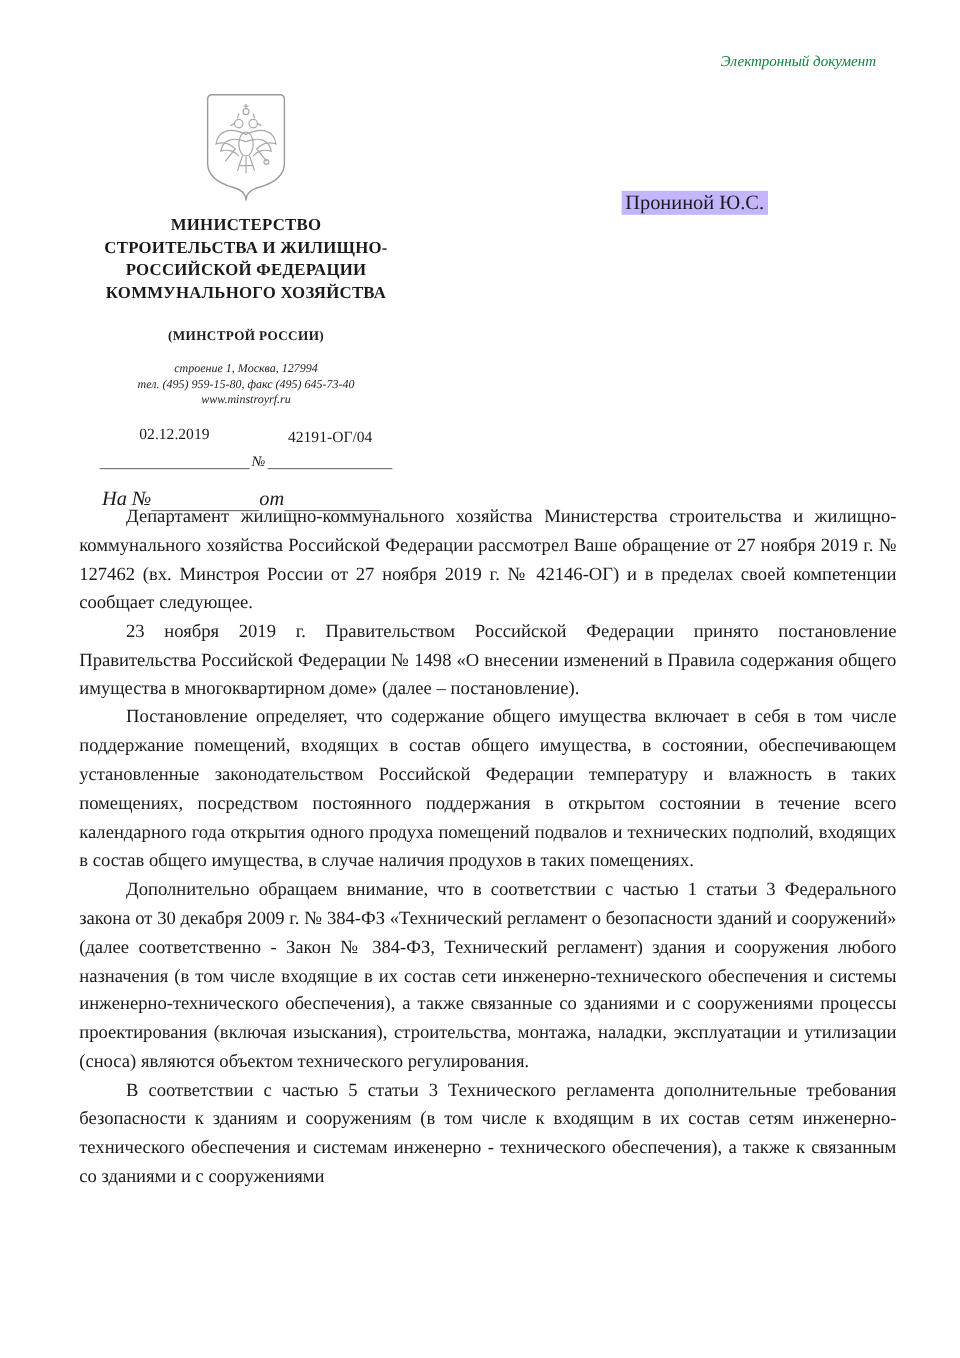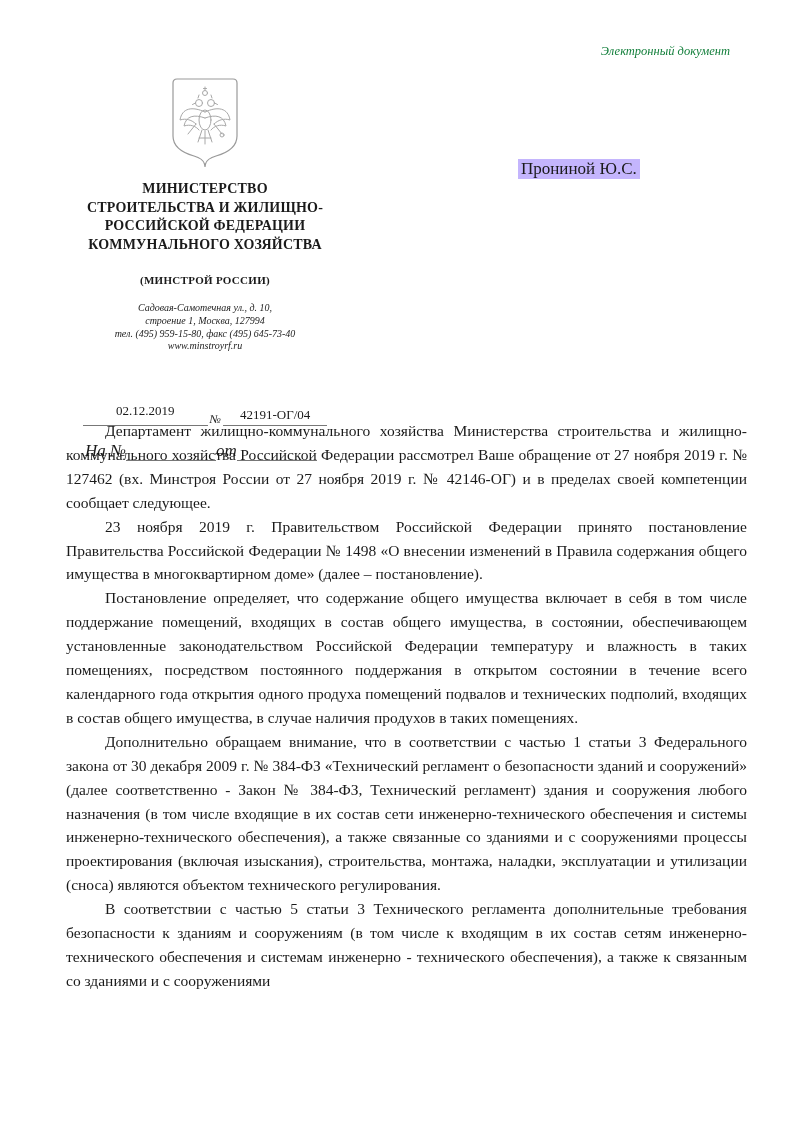--- a/index.html
+++ b/index.html
@@ -58,22 +58,22 @@
     display: flex;
     justify-content: center;
     align-items: flex-end;
     font-size: 13px;
   }
   .u-line {
     display: inline-block;
     border-bottom: 1px solid #777;
     text-align: center;
   }
-  .date-line { width: 125px; padding-bottom: 6px; margin-top: 36px; }
-  .num-line  { width: 104px; padding-bottom: 2px; font-family: Liberation Serif, serif; }
+  .date-line { width: 125px; padding-bottom: 20px; }
+  .num-line  { width: 104px; padding-bottom: 18px; font-family: Liberation Serif, serif; }
   .no-sign   { font-style: italic; font-size: 12px; margin: 0 2px; position: relative; top: 1px; }
 
   .ref-row {
     margin-top: 15px;
     display: flex;
     align-items: flex-end;
     justify-content: flex-start;
     padding-left: 45px;
     font-style: italic;
     font-size: 17px;
@@ -136,21 +136,20 @@
   <div class="ministry-name">
     <div>МИНИСТЕРСТВО</div>
     <div>СТРОИТЕЛЬСТВА И ЖИЛИЩНО-</div>
     <div>РОССИЙСКОЙ ФЕДЕРАЦИИ</div>
     <div>КОММУНАЛЬНОГО ХОЗЯЙСТВА</div>
   </div>
 
   <div class="short-name">(МИНСТРОЙ РОССИИ)</div>
 
   <div class="address">
-    <div>Садовая-Самотечная ул., д. 10,</div>
     <div>строение 1, Москва, 127994</div>
     <div>тел. (495) 959-15-80, факс (495) 645-73-40</div>
     <div>www.minstroyrf.ru</div>
   </div>
 
   <div class="date-row">
     <span class="u-line date-line"><span>02.12.2019</span></span>
     <span class="no-sign">№</span>
     <span class="u-line num-line"><span>42191-ОГ/04</span></span>
   </div>

